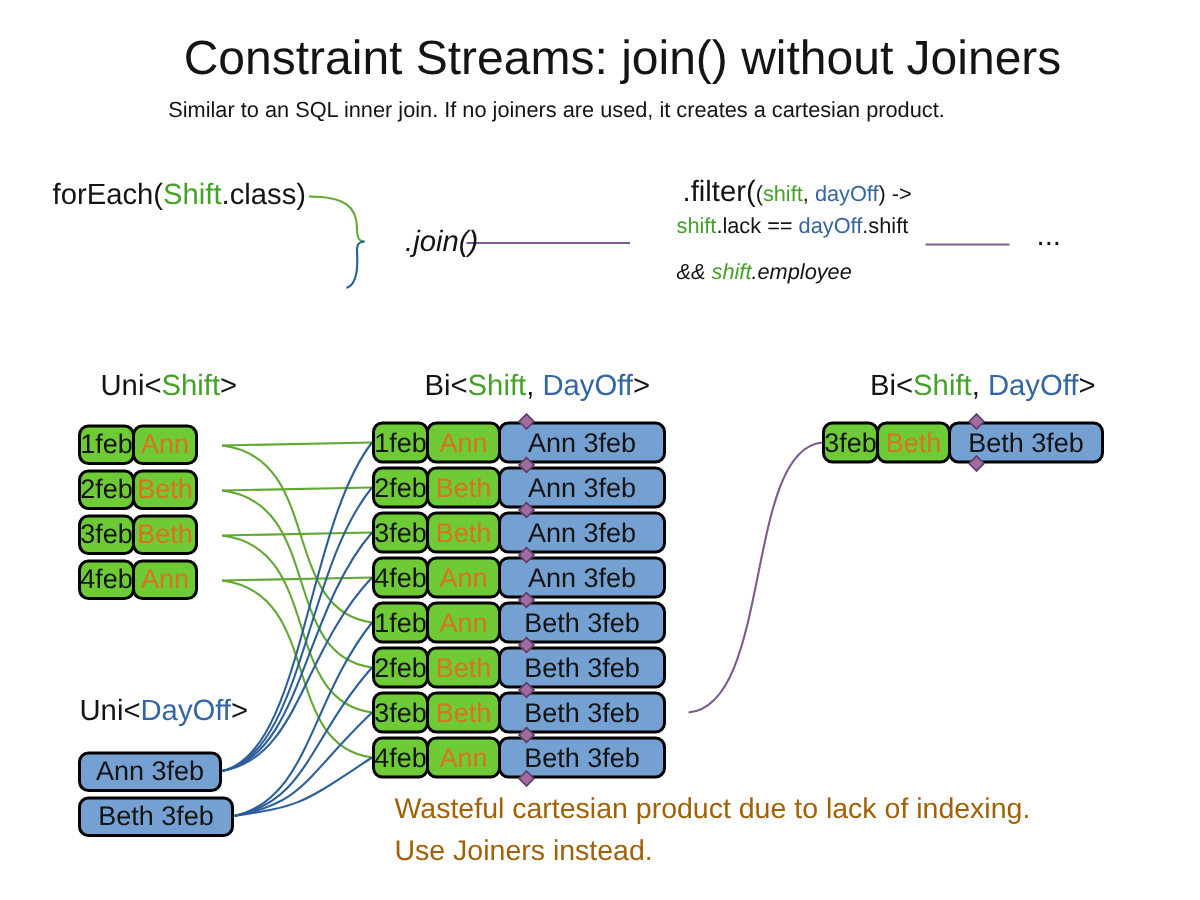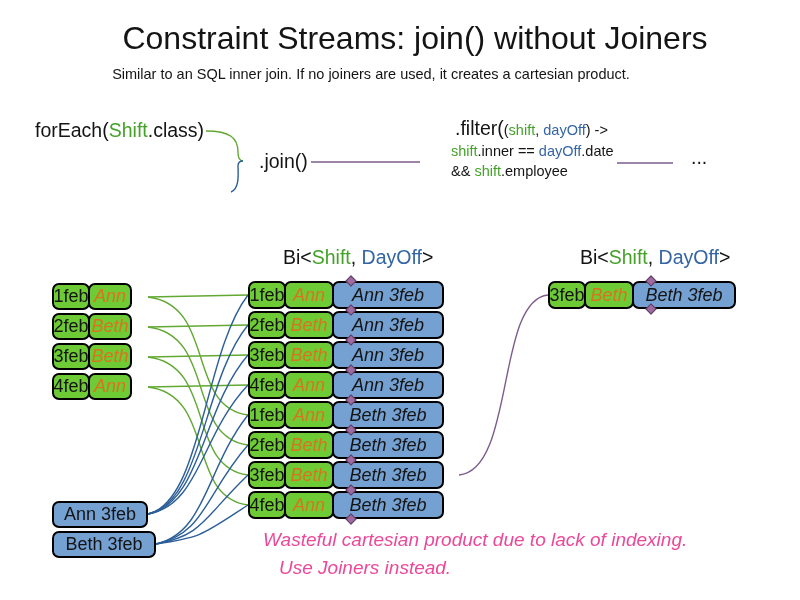--- a/index.html
+++ b/index.html
@@ -10,37 +10,37 @@
   .abs { position:absolute; white-space:nowrap;padding-left:15px; }
   .title { top:20px; left:0; width:800px; text-align:center; font-size:32px; }
   .subtitle { top:66px; left:0; width:712px; text-align:center; font-size:14.5px; }
 
   
   .code { font-size:19.5px; }
   .code-sm { font-size:14.5px; }
   .green { color:#44A229; }
   .blue  { color:#3465A4; }
   .orange{ color:#D9731C; }
-  .red   { color:#ec4899;font-style:italic; }
+  .red   { color:#a16207; }
 
   
   svg.connectors { position:absolute; left:0; top:0; pointer-events:none; }
   .ln { fill:none; stroke-width:1.4px; }
   .ln-green  { stroke:#62A833; }
   .ln-blue   { stroke:#2C5F98; }
   .ln-purple { stroke:#7D5C8C; }
 
   
   .row { position:absolute; display:flex; }
   .cell {
     box-sizing:border-box; border:2px solid #000; border-radius:7px;
     display:flex; align-items:center; justify-content:center;
     font-size:18px; height:100%;
   }
-  .cell + .cell { margin-left:-2px;font-style:italic; }
+  .cell + .cell { margin-left:-2px; }
   .gfill { background:#6FCB35; }
   .bfill { background:#74A1D2; }
   .h27 { height:27px; }
   .h28 { height:28px; }
   .w54 { width:38px; } .w44 { width:44px; } .w50 { width:50px; }
   .w112{ width:112px; } .w104{ width:104px; }
   .solo { position:absolute; box-sizing:border-box; border:2px solid #000; border-radius:7px;
           background:#74A1D2; display:flex; align-items:center; justify-content:center; font-size:18px; }
   .label { font-size:19.5px; }
   .diamond { position:absolute; width:6px; height:6px; background:#A06CA0;
@@ -83,38 +83,44 @@
     </g>
     <path class="ln ln-purple" d="M459,475 C515,470 496,300 548,295"></path>
   </svg>
 
   <div class="abs title">Constraint Streams: join() without Joiners</div>
   <div class="abs subtitle">Similar to an SQL inner join. If no joiners are used, it creates a cartesian product.</div>
 
   <div class="abs code" style="left:20px; top:119px;">
     <span>forEach(</span><span class="green">Shift</span><span>.class)</span>
   </div>
-  <div class="abs code" style="left:244px; top:150px;">.join()</div>
+  <div class="abs code" style="left:255px; top:150px;font-style:italic;">.join()</div>
 
   <div class="abs" style="left:440px; top:117px;">
     <span class="code">.filter(</span><span class="code-sm">(</span><span class="code-sm green">shift</span><span class="code-sm">, </span><span class="code-sm blue">dayOff</span><span class="code-sm">) -&gt;</span>
   </div>
   <div class="abs code-sm" style="left:436px; top:143px;">
-    <span class="green">shift</span><span>.inner == </span><span class="blue">dayOff</span><span>.date</span>
-  </div>
-  <div class="abs code-sm" style="left:436px; top:163px;">
+    <span class="green">shift</span><span>.lack == </span><span class="blue">dayOff</span><span>.shift</span>
+  </div>
+  <div class="abs code-sm" style="left:436px; top:174px;font-style:italic;">
     <span>&amp;&amp; </span><span class="green">shift</span><span>.employee</span>
   </div>
   <div class="abs code" style="left:676px; top:146px;">...</div>
 
+  <div class="abs label" style="left:52px; top:246px;">
+    <span>Uni&lt;</span><span class="green">Shift</span><span>&gt;</span>
+  </div>
   <div class="abs label" style="left:268px; top:246px;">
     <span>Bi&lt;</span><span class="green">Shift</span><span>, </span><span class="blue">DayOff</span><span>&gt;</span>
   </div>
   <div class="abs label" style="left:565px; top:246px;">
     <span>Bi&lt;</span><span class="green">Shift</span><span>, </span><span class="blue">DayOff</span><span>&gt;</span>
+  </div>
+  <div class="abs label" style="left:38px; top:463px;">
+    <span>Uni&lt;</span><span class="blue">DayOff</span><span>&gt;</span>
   </div>
 
   <div class="row h27" style="left:52px; top:283px;">
     <div class="cell gfill w54">
         <span>1feb</span>
       </div>
     <div class="cell gfill w44">
         <span class="orange">Ann</span>
       </div>
   </div>
@@ -257,15 +263,15 @@
   <div class="diamond" style="left:347px; top:366px;"></div>
   <div class="diamond" style="left:347px; top:396px;"></div>
   <div class="diamond" style="left:347px; top:426px;"></div>
   <div class="diamond" style="left:347px; top:456px;"></div>
   <div class="diamond" style="left:347px; top:486px;"></div>
   <div class="diamond" style="left:347px; top:515px;"></div>
   <div class="diamond" style="left:647px; top:277px;"></div>
   <div class="diamond" style="left:647px; top:305px;"></div>
 
   <div class="abs warn red" style="left:248px; top:529px;">Wasteful cartesian product due to lack of indexing.</div>
-  <div class="abs warn red" style="left:264px; top:557px;">Use Joiners instead.</div>
+  <div class="abs warn red" style="left:248px; top:557px;">Use Joiners instead.</div>
 
 </div>
 
 </body></html>

